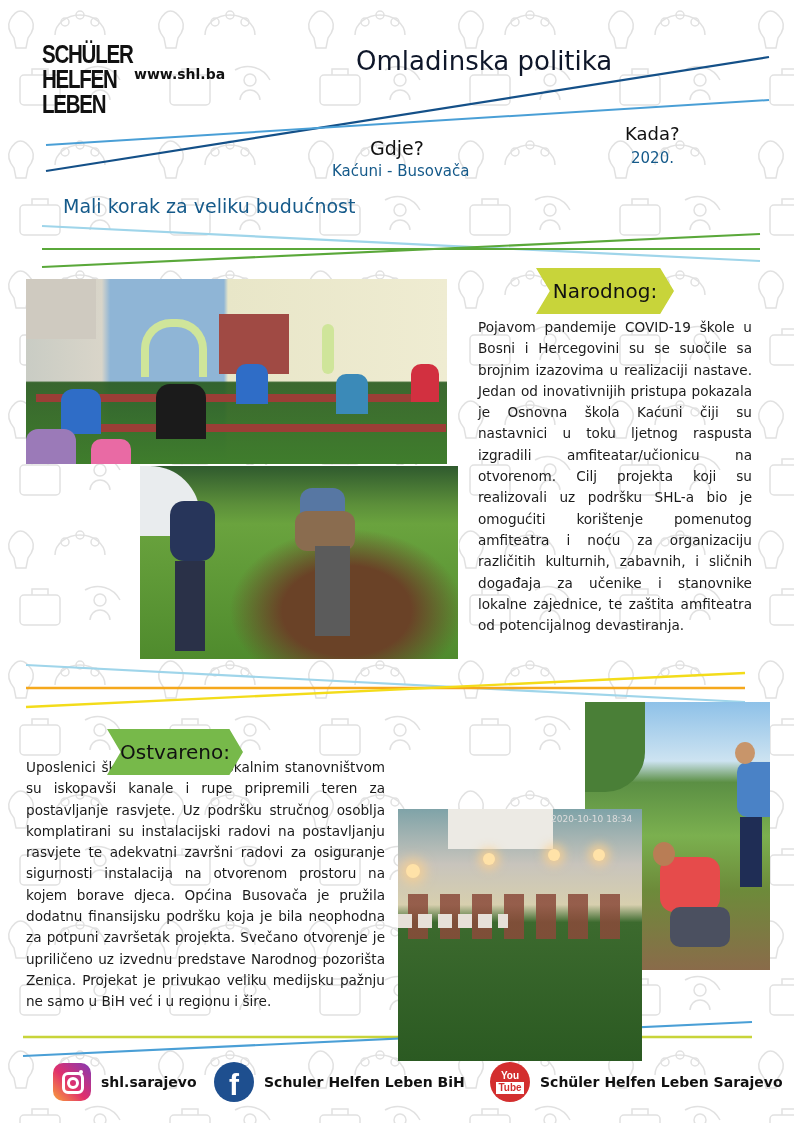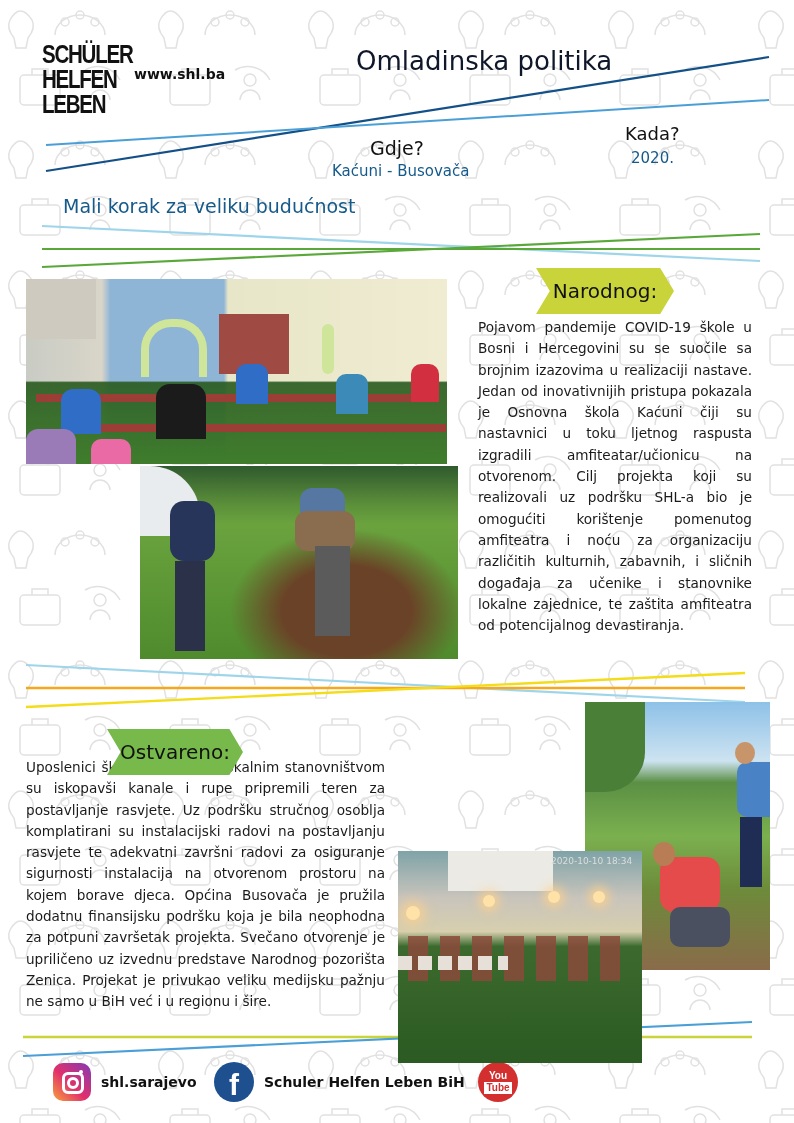--- a/index.html
+++ b/index.html
@@ -33,21 +33,21 @@
 
   .photo { z-index:3; overflow:hidden; }
   .photo-class { left:26px; top:279px; width:421px; height:185px;
     background:
       linear-gradient(180deg, rgba(0,0,0,0) 55%, rgba(40,90,30,0.9) 56%, #3f7d2c 100%),
       linear-gradient(90deg, #c9ccc4 0%, #d9d5c9 18%, #8fb5d6 20%, #8fb5d6 47%, #e8e6c8 48%, #efecd2 100%); }
   .photo-dig { left:139px; top:465px; width:318px; height:193px; border:1px solid #fff;
     background:
       radial-gradient(ellipse at 65% 75%, #6a4227 0%, #6a4227 22%, rgba(0,0,0,0) 40%),
       linear-gradient(180deg, #2f5a2e 0%, #5c8f3a 20%, #6aa33e 30%, #4f8b2d 100%); }
-  .photo-night { left:398px; top:851px; width:244px; height:212px;
+  .photo-night { left:398px; top:809px; width:244px; height:252px;
     background:
       linear-gradient(180deg, #7fa3a8 0%, #c8c4bc 22%, #d7cfae 38%, #3c6a2e 45%, #2b5a22 100%); }
   .photo-worker { left:585px; top:702px; width:185px; height:268px;
     background:
       linear-gradient(180deg, #8ec1e8 0%, #cde3f1 22%, #5b8f44 30%, #7bb04f 50%, #6d8b3a 70%, #8a6b4a 100%); }
   .ph-shape { position:absolute; }
 
   .footer-item { z-index:2; display:flex; align-items:center; gap:10px; font-weight:bold; font-size:14px; color:#111;padding-left:8px; }
   .icon-ig { width:38px; height:38px; border-radius:10px;
              background:linear-gradient(45deg, #f9a23a 0%, #e1306c 45%, #833ab4 100%); position:relative; }
@@ -169,18 +169,19 @@
       <div class="ring"></div>
       <div class="lens"></div>
       <div class="dot"></div>
     </div>
   <span>shl.sarajevo</span>
 </div>
 <div class="abs footer-item" style="left:206px;top:1062px;">
   <div class="icon-fb">f</div>
   <span>Schuler Helfen Leben BiH</span>
 </div>
-<div class="abs footer-item" style="left:470px;top:1062px;justify-content:flex-end;">
+<div class="abs footer-item" style="left:482px;top:1062px;justify-content:flex-end;">
   <div class="icon-yt">
     <span>You</span>
     <span class="tube">Tube</span>
   </div>
+  <span>Schüler Helfen Leben Sarajevo</span>
 </div>
 
 </body></html>

